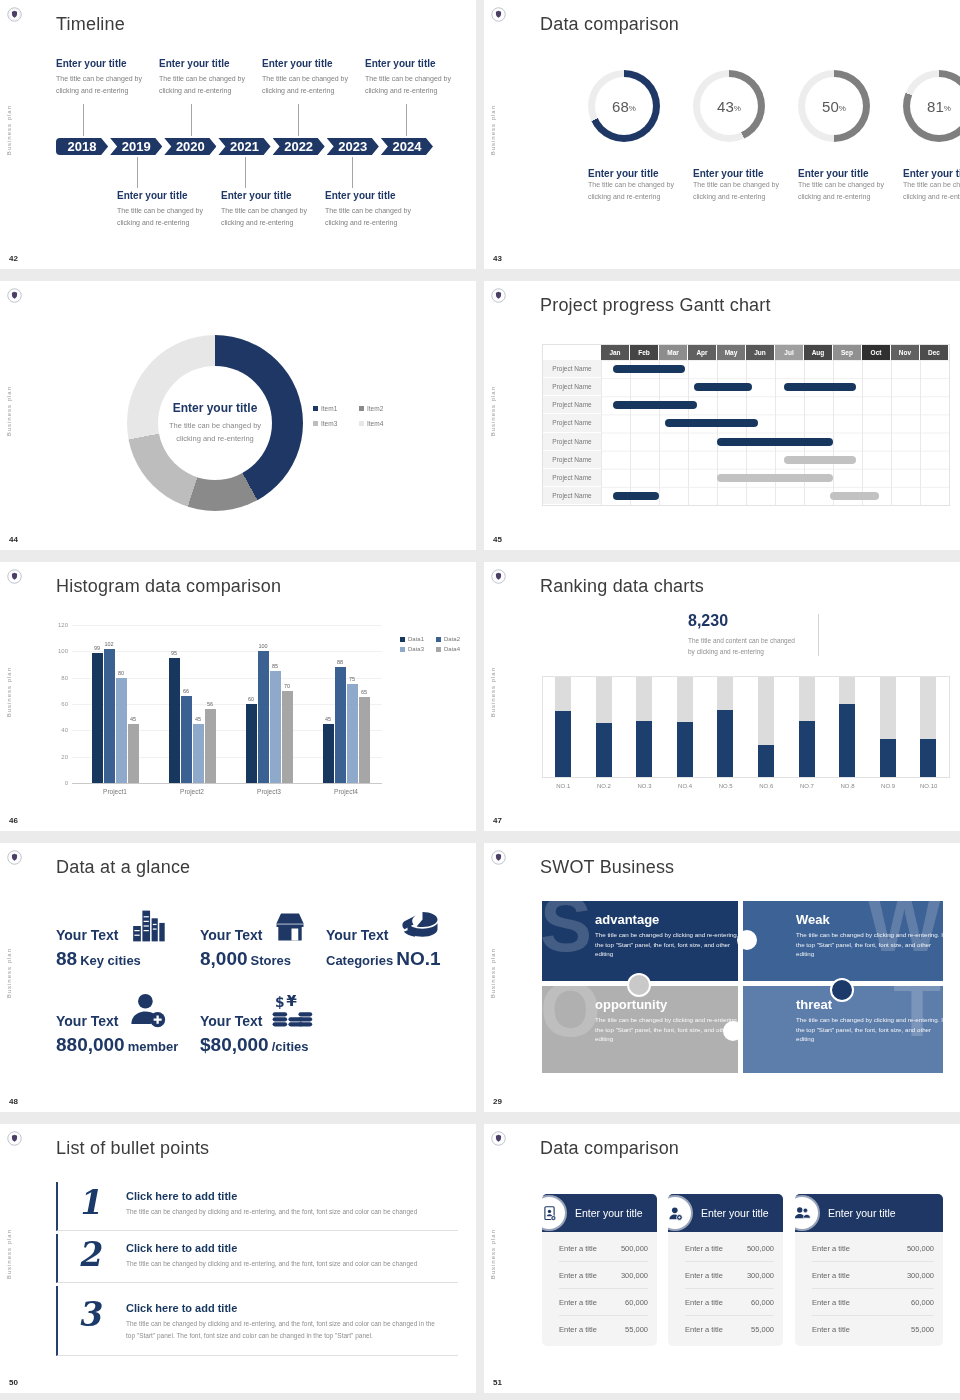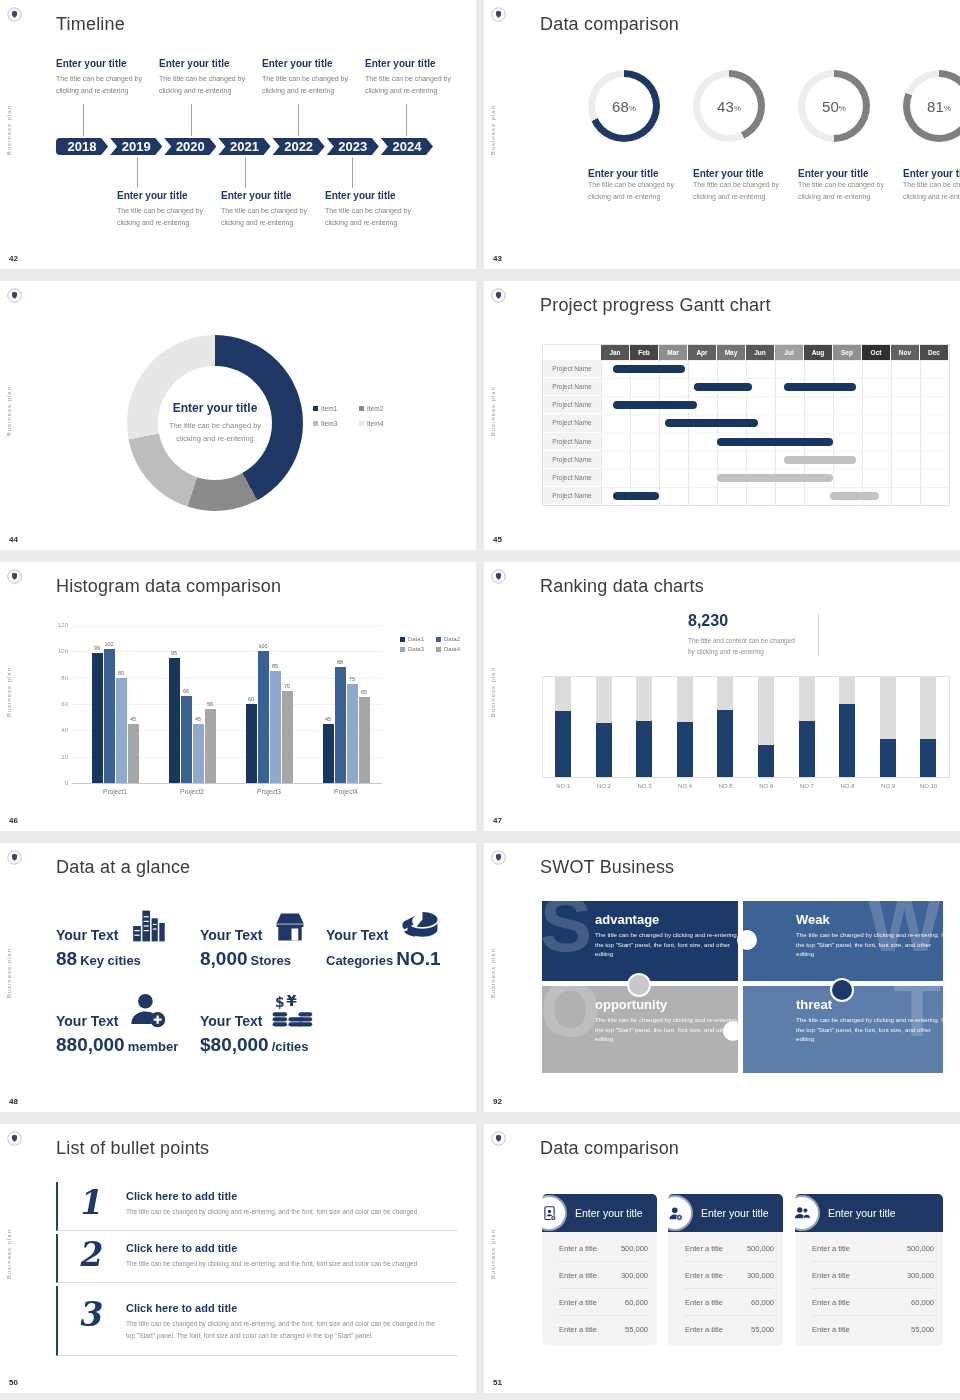--- a/index.html
+++ b/index.html
@@ -606,21 +606,21 @@
       <div class="sq r" style="background: rgb(93, 125, 171);">
         <span class="sq-letter">T</span>
         <div class="sq-title">threat</div>
         <div class="sq-body">The title can be changed by clicking and re-entering. In the top "Start" panel, the font, font size, and other editing</div>
       </div>
       <div class="sw-c" style="left:195px;top:29px;background:#fff;"></div>
       <div class="sw-c" style="left:85px;top:72px;background:#c9c9c9;border:2px solid #fff;"></div>
       <div class="sw-c" style="left:288px;top:77px;background:#1c3a69;border:2px solid #fff;"></div>
       <div class="sw-c" style="left:181px;top:120px;background:#fff;"></div>
     </div>
-    <span class="pageno">92</span>
+    <span class="pageno">29</span>
   </section>
 
   <section class="slide">
     <span class="logo"><svg viewBox="0 0 20 20" width="15" height="15">
           <circle cx="10" cy="10" r="9" fill="#fdfdfd" stroke="#aab1c2"></circle>
           <path d="M10 5l3.4 1.4v3c0 2.5-1.5 4-3.4 4.9-1.9-.9-3.4-2.4-3.4-4.9v-3z" fill="#4a3e66"></path>
         </svg></span>
     <span class="vlabel">Business plan</span>
     <h2 class="stitle">List of bullet points</h2>
     <div class="blt" style="top:58px;min-height:46px;">

